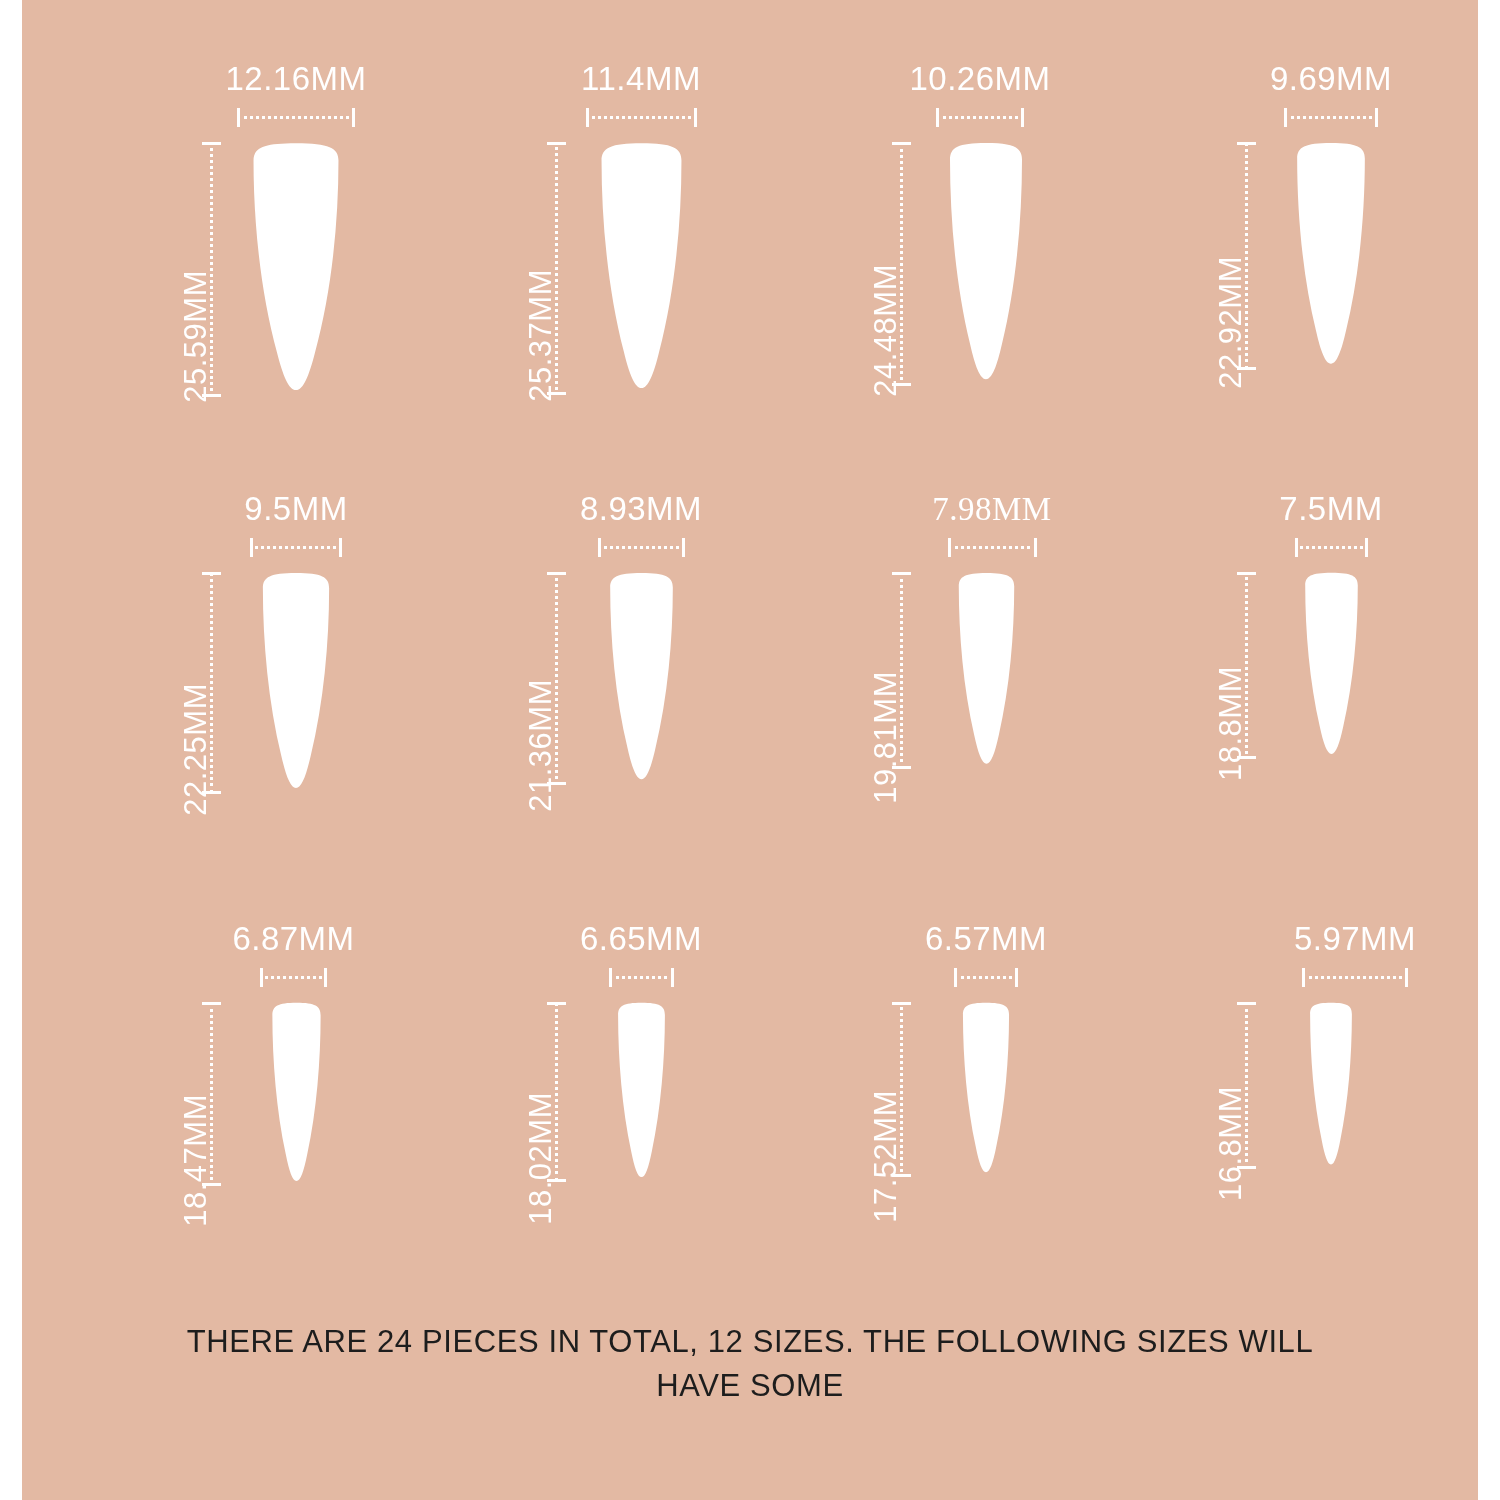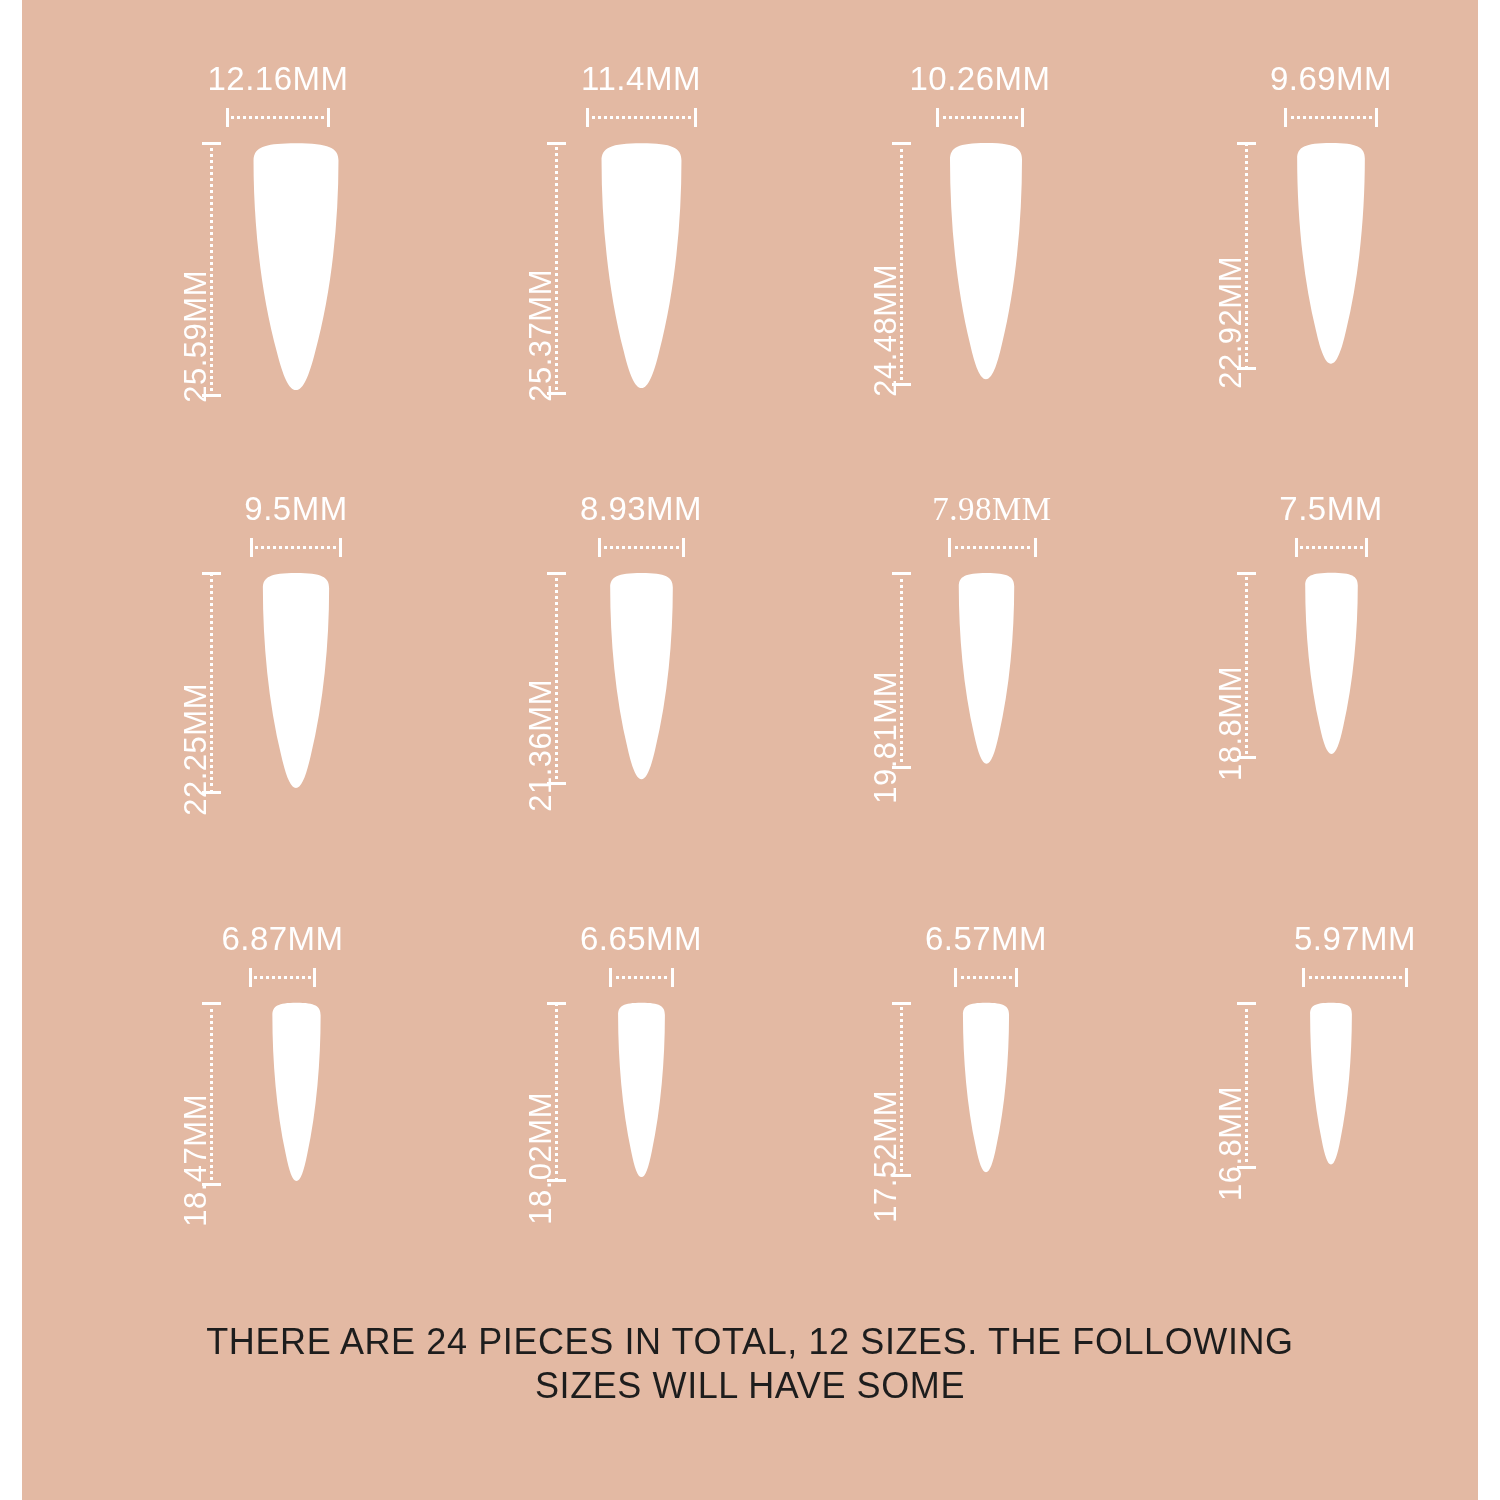--- a/index.html
+++ b/index.html
@@ -125,40 +125,40 @@
   }
 
   
   .note {
     position: absolute;
     left: 0;
     right: 0;
     bottom: 92px;
     text-align: center;
     color: #1d1d1d;
-    font-size: 36px;
+    font-size: 31px;
     line-height: 44px;
     letter-spacing: 0.6px;
     padding: 0 150px;
   }
 </style>
 </head>
 <body>
 
 <div id="chart-root">
   <div class="board">
     <div class="grid" id="grid">
         <div class="cell" style="left: 0px; top: 0px;">
           <div class="v-measure" style="height: 255px;">
             <div class="v-line"></div>
             <div class="v-cap top"></div>
             <div class="v-cap bottom"></div>
             <div class="v-label">25.59MM</div>
           </div>
-          <div class="h-measure" style="width: 104px; left: 144px;">
+          <div class="h-measure" style="width: 118px; left: 155px;">
             <div class="h-line"></div>
             <div class="h-cap left"></div>
             <div class="h-cap right"></div>
             <div class="h-label">12.16MM</div>
           </div>
           <div class="nail-wrap" style="width: 118px; height: 255px; left: 155px;"><svg width="118" height="255" viewBox="0 0 100 220" preserveAspectRatio="none">
               <path d="M 14 16 C 14 5, 22 1, 50 1 C 78 1, 86 5, 86 16 C 86 70, 80 130, 66 182 C 61 202, 56 214, 50 214 C 44 214, 39 202, 34 182 C 20 130, 14 70, 14 16 Z" fill="#ffffff"></path>
             </svg></div>
         </div>
         <div class="cell" style="left: 345px; top: 0px;">
@@ -280,21 +280,21 @@
               <path d="M 14 16 C 14 5, 22 1, 50 1 C 78 1, 86 5, 86 16 C 86 70, 80 130, 66 182 C 61 202, 56 214, 50 214 C 44 214, 39 202, 34 182 C 20 130, 14 70, 14 16 Z" fill="#ffffff"></path>
             </svg></div>
         </div>
         <div class="cell" style="left: 0px; top: 860px;">
           <div class="v-measure" style="height: 184px;">
             <div class="v-line"></div>
             <div class="v-cap top"></div>
             <div class="v-cap bottom"></div>
             <div class="v-label">18.47MM</div>
           </div>
-          <div class="h-measure" style="width: 67px; left: 167px;">
+          <div class="h-measure" style="width: 67px; left: 178px;">
             <div class="h-line"></div>
             <div class="h-cap left"></div>
             <div class="h-cap right"></div>
             <div class="h-label">6.87MM</div>
           </div>
           <div class="nail-wrap" style="width: 67px; height: 184px; left: 180.5px;"><svg width="67" height="184" viewBox="0 0 100 220" preserveAspectRatio="none">
               <path d="M 14 16 C 14 5, 22 1, 50 1 C 78 1, 86 5, 86 16 C 86 70, 80 130, 66 182 C 61 202, 56 214, 50 214 C 44 214, 39 202, 34 182 C 20 130, 14 70, 14 16 Z" fill="#ffffff"></path>
             </svg></div>
         </div>
         <div class="cell" style="left: 345px; top: 860px;">

